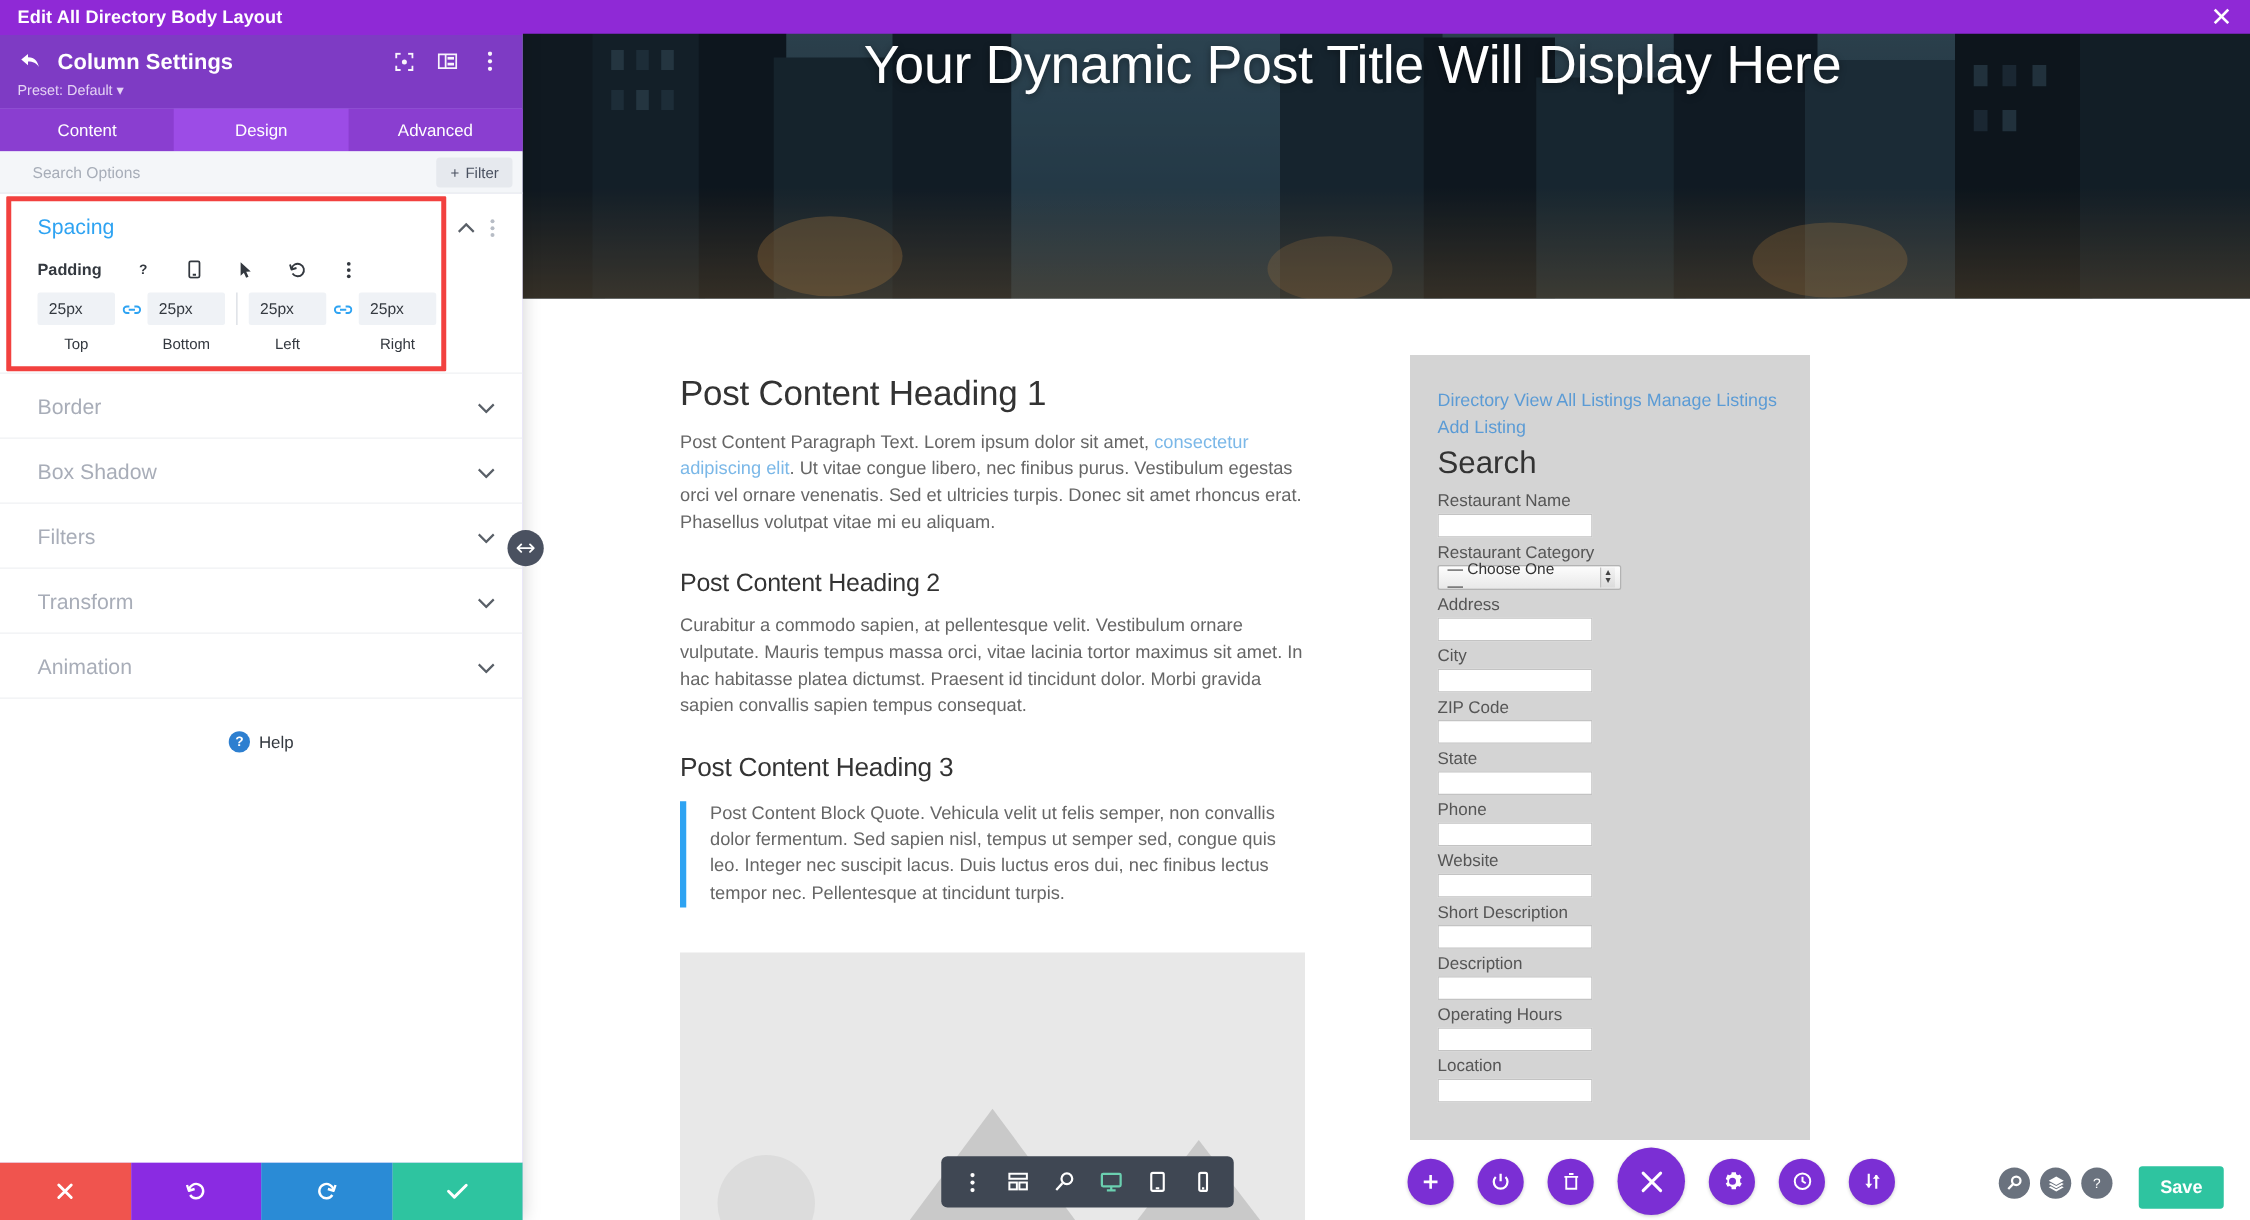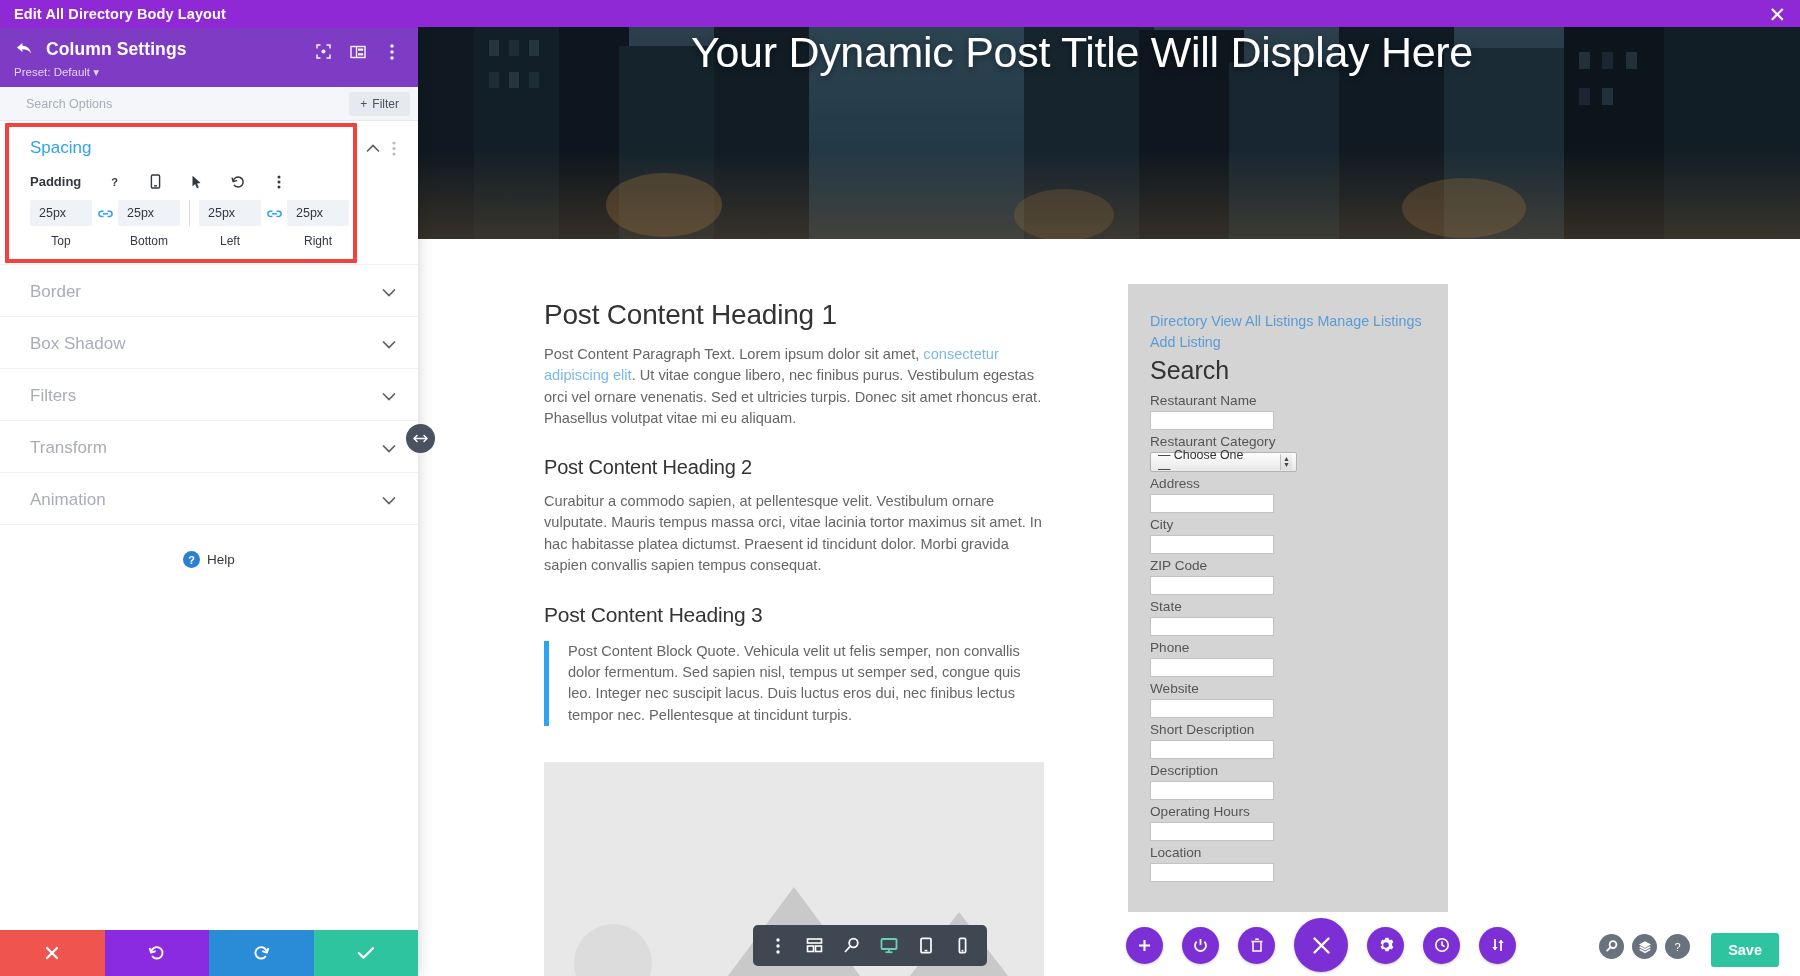--- a/index.html
+++ b/index.html
@@ -27,21 +27,21 @@
     color: #fff;
   }
   .sp-titlebar .title {
     font-size: 14.5px; font-weight: bold; letter-spacing: .1px;
   }
   .sp-header {
     background: #7e3bc4;
     padding: 10px 14px 8px 14px;
     color: #fff;
   }
-  .sp-header-row { display: flex; align-items: flex-end; }
+  .sp-header-row { display: flex; align-items: center; }
   .back-arrow {
     width: 22px; height: 22px; display: inline-flex;
     align-items: center; justify-content: center;
     margin-right: 10px; cursor: pointer;
   }
   .sp-header h2 {
     font-size: 17.5px; font-weight: bold; flex: 1;
     letter-spacing: .1px;
   }
   .sp-header-icons { display: flex; align-items: center; gap: 17px; margin-right: 4px; }
@@ -554,20 +554,25 @@
               </svg>
           </span>
         </span>
       </div>
       <div class="preset-line">
         <span>Preset: Default</span>
         <span> ▾</span>
       </div>
     </div>
 
+    <div class="sp-tabs">
+      <div class="sp-tab">Content</div>
+      <div class="sp-tab active">Design</div>
+      <div class="sp-tab">Advanced</div>
+    </div>
 
     <div class="sp-search-row">
       <span class="ph">Search Options</span>
       <span class="filter-btn">
         <span>+</span>
         <span>Filter</span>
       </span>
     </div>
 
     <div class="sp-body">

